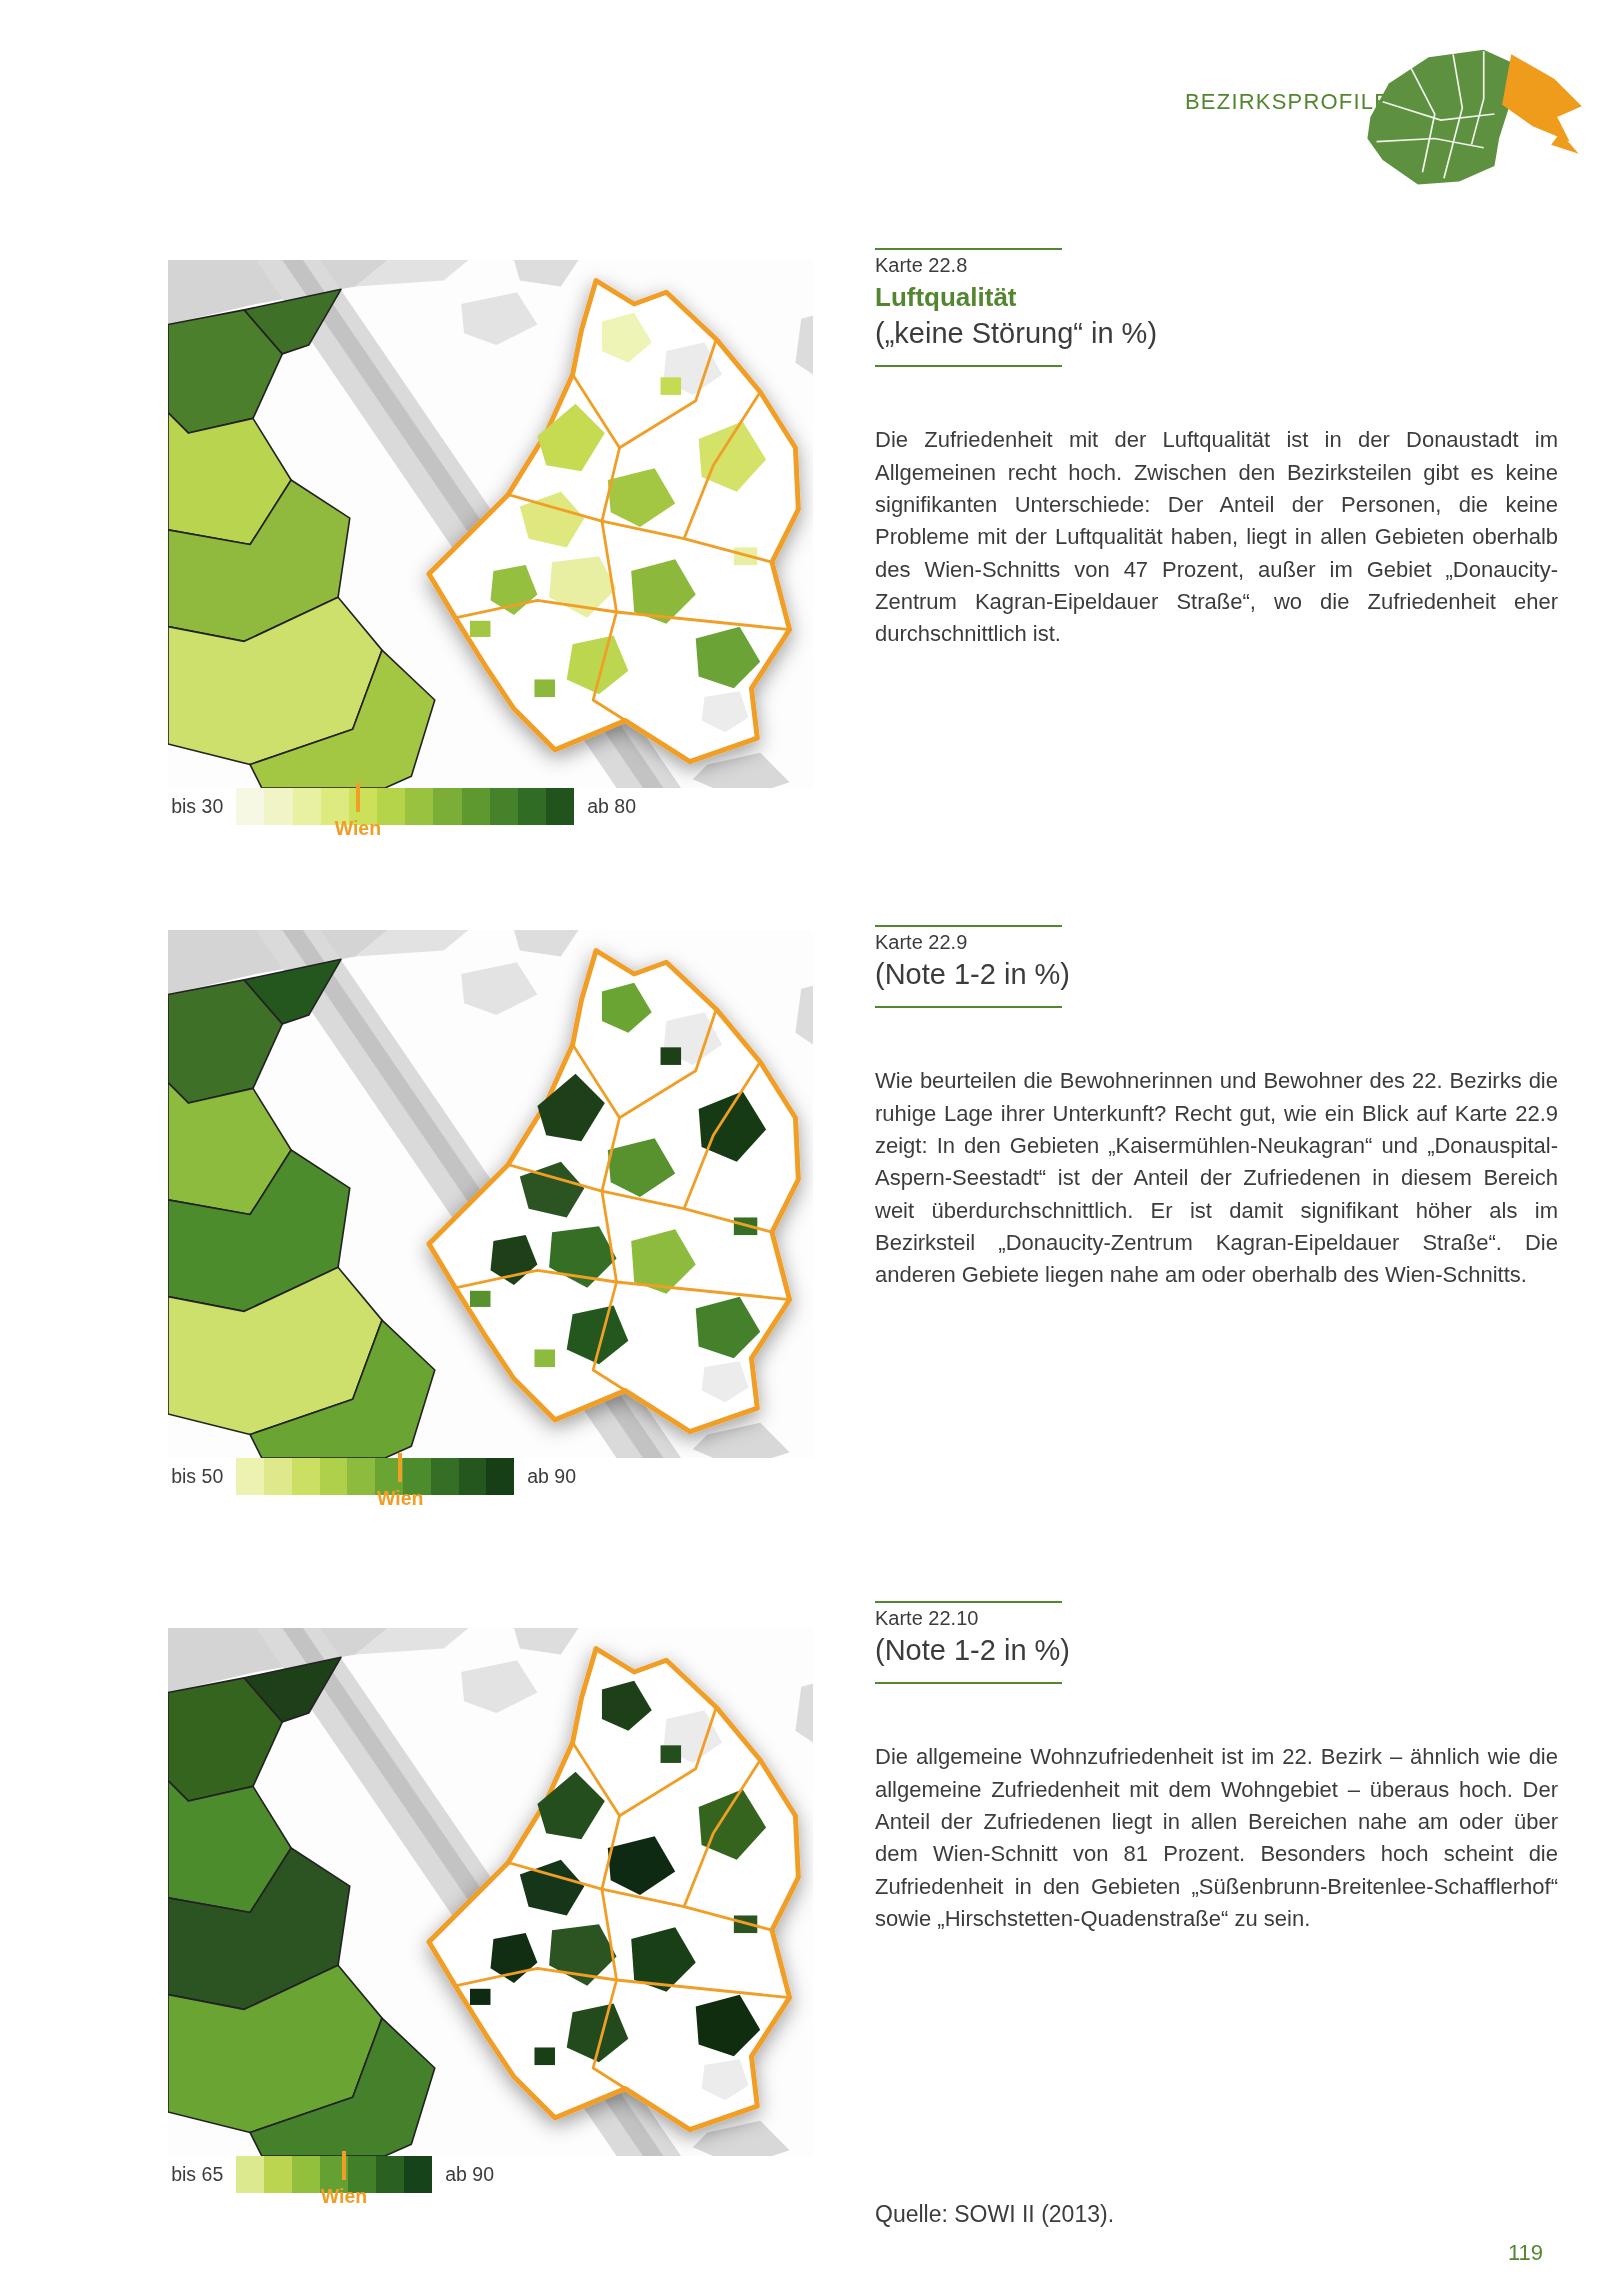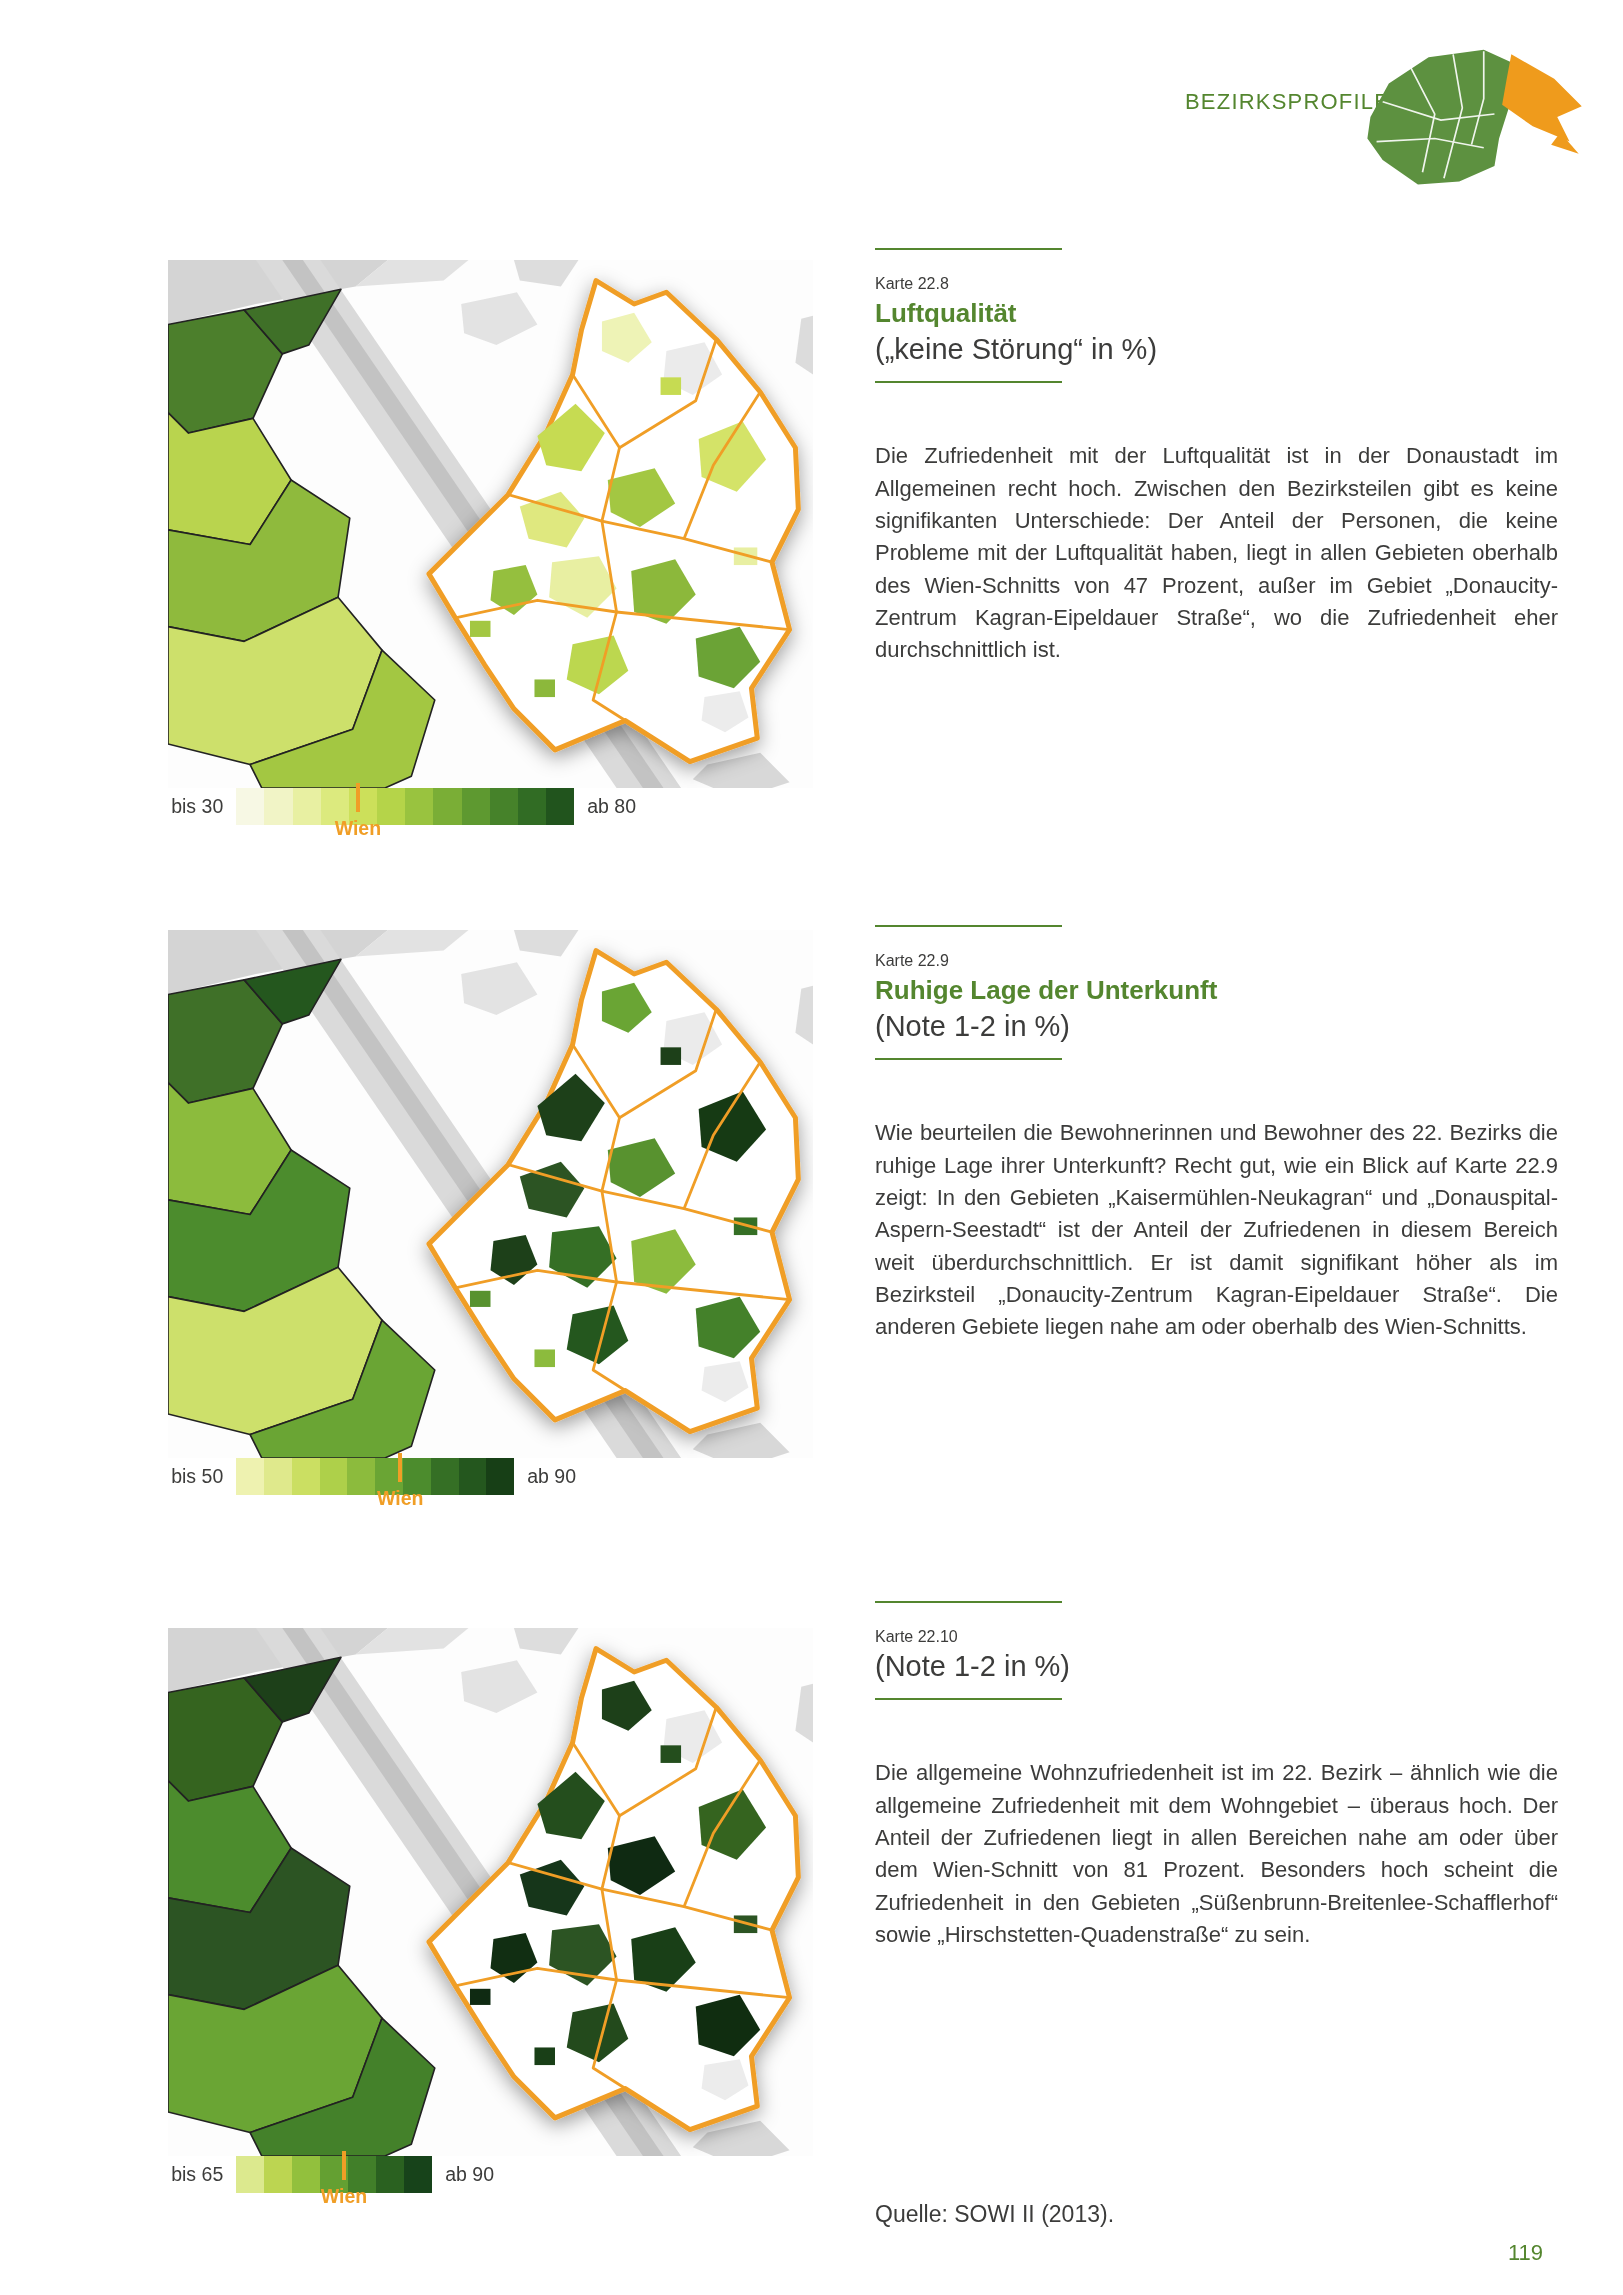--- a/index.html
+++ b/index.html
@@ -19,21 +19,21 @@
   .lg-bar { position:relative; display:flex; height:37px; }
   .lg-bar .swatch { flex:1 1 auto; }
   .w1 { width:338px; } .w2 { width:278px; } .w3 { width:196px; }
   .wien { position:absolute; top:-4.9px; }
   .wien-tick { width:4px; height:29px; background:var(--accent-orange,#f09e26); transform:translateX(-50%); }
   .wien-label { position:absolute; top:34px; left:0; transform:translateX(-50%); font-weight:bold;
                 color:var(--accent-orange,#f09e26); font-size:19.5px; white-space:nowrap; }
 
   .section { position:absolute; left:875px; width:683px; }
   .rule { width:187px; height:2.4px; background:var(--accent-green,#54862f); }
-  .karte { margin-top:25px; font-size:16px; color:#3c3c3b; }
+  .karte { margin-top:4px; font-size:20px; color:#3c3c3b; }
   .sec-title { margin-top:4.9px; font-size:26px; font-weight:bold; color:var(--accent-green,#54862f); }
   .sec-sub { margin-top:4px; font-size:29px; }
   .rule-bottom { margin-top:14.6px; }
   .body-text { margin-top:57px; font-size:22px; line-height:1.47; text-align:justify;
                hyphens:auto; -webkit-hyphens:auto; }
 
   .source { position:absolute; left:875px; top:2201px; font-size:23px; color:#3c3c3b; }
   .page-num { position:absolute; top:2240px; left:1508px; font-size:22px; color:var(--accent-green,#54862f); }
 
   
@@ -208,21 +208,20 @@
     <div class="karte">Karte 22.8</div>
     <div class="sec-title">Luftqualität</div>
     <div class="sec-sub">(„keine Störung“ in %)</div>
     <div class="rule rule-bottom"></div>
     <p class="body-text">Die Zufriedenheit mit der Luftqualität ist in der Donaustadt im Allgemeinen recht hoch. Zwischen den Bezirksteilen gibt es keine signifikanten Unterschiede: Der Anteil der Personen, die keine Probleme mit der Luftqualität haben, liegt in allen Gebieten oberhalb des Wien-Schnitts von 47 Prozent, außer im Gebiet „Donaucity-Zentrum Kagran-Eipeldauer Straße“, wo die Zufriedenheit eher durchschnittlich ist.</p>
   </div>
 
   <div class="section" style="top:925px">
     <div class="rule"></div>
     <div class="karte">Karte 22.9</div>
-    <div class="sec-title">Ruhige Lage der Unterkunft</div>
     <div class="sec-sub">(Note 1-2 in %)</div>
     <div class="rule rule-bottom"></div>
     <p class="body-text">Wie beurteilen die Bewohnerinnen und Bewohner des 22. Bezirks die ruhige Lage ihrer Unterkunft? Recht gut, wie ein Blick auf Karte 22.9 zeigt: In den Gebieten „Kaisermühlen-Neukagran“ und „Donauspital-Aspern-Seestadt“ ist der Anteil der Zufriedenen in diesem Bereich weit überdurchschnittlich. Er ist damit signifikant höher als im Bezirksteil „Donaucity-Zentrum Kagran-Eipeldauer Straße“. Die anderen Gebiete liegen nahe am oder oberhalb des Wien-Schnitts.</p>
   </div>
 
   <div class="section" style="top:1601px">
     <div class="rule"></div>
     <div class="karte">Karte 22.10</div>
     <div class="sec-sub">(Note 1-2 in %)</div>
     <div class="rule rule-bottom"></div>

